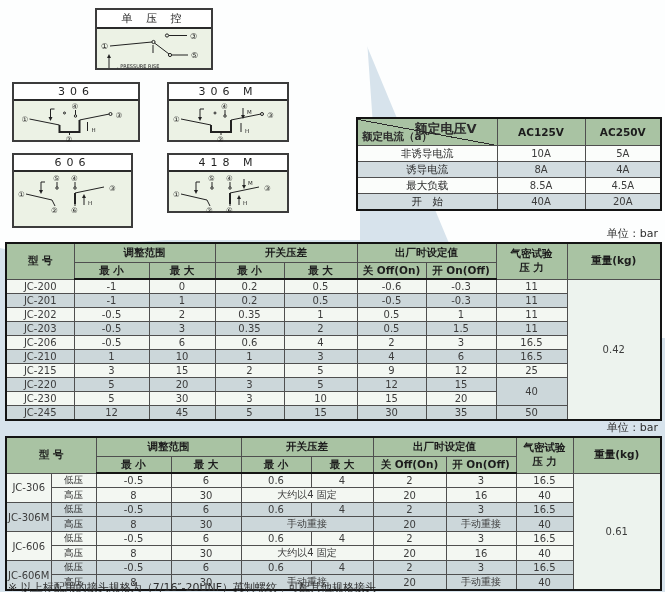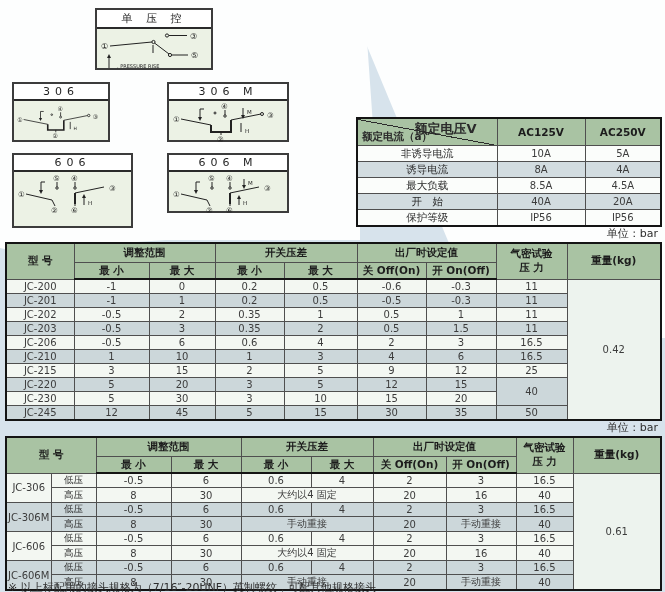--- a/index.html
+++ b/index.html
@@ -85,21 +85,21 @@
     <circle cx="70" cy="6.5" r="1.6"></circle>
     <line x1="72" y1="6.5" x2="90" y2="6.5"></line>
     <text x="93" y="10" font-size="8">③</text>
     <line x1="56" y1="16" x2="56" y2="24"></line>
     <line x1="12" y1="39" x2="12" y2="28"></line>
     <polygon points="10,29 14,29 12,25" fill="#222"></polygon>
     <text x="20" y="39" font-size="5">, PRESSURE RISE</text>
   </svg>
 </div>
 
-<div class="dbox" style="left:12px;top:82px;width:98px;height:60px;">
+<div class="dbox" style="left:12px;top:82px;width:128px;height:60px;">
   <div class="dtitle">306</div>
   <svg class="dbody" width="117" height="41" viewBox="0 0 117 41">
     <text x="4" y="21" font-size="7.5">①</text>
     <line x1="12" y1="18" x2="42" y2="24"></line>
     <polyline class="thick" points="42,24 42,31 62,31 62,19"></polyline>
     <line x1="52" y1="31" x2="52" y2="34"></line>
     <text x="48" y="41" font-size="7.5">②</text>
     <line x1="62" y1="19" x2="92" y2="13"></line>
     <circle cx="93" cy="13" r="1.5"></circle>
     <text x="98" y="17" font-size="7.5">③</text>
@@ -162,21 +162,21 @@
     <text x="57" y="41" font-size="7.5">⑥</text>
     <line x1="61" y1="21" x2="90" y2="15"></line>
     <text x="95" y="19" font-size="7.5">③</text>
     <line x1="70" y1="24" x2="70" y2="33"></line>
       <polygon points="68,26 72,26 70,22" fill="#222"></polygon>
     <text x="74" y="33" font-size="5.5">H</text>
   </svg>
 </div>
 
 <div class="dbox" style="left:167px;top:153px;width:122px;height:60px;">
-  <div class="dtitle">606 M</div>
+  <div class="dtitle">418 M</div>
   <svg class="dbody" width="118" height="41" viewBox="0 0 118 41">
     <text x="4" y="25" font-size="7.5">①</text>
     <line x1="12" y1="22" x2="38" y2="28"></line>
     <line x1="38" y1="28" x2="41" y2="34"></line>
     <text x="37" y="41" font-size="7.5">②</text>
     <line x1="27" y1="10" x2="27" y2="20"></line>
       <line x1="27" y1="10" x2="31" y2="10"></line>
     <polygon points="25,18 29,18 27,22" fill="#222"></polygon>
     <text x="39" y="9" font-size="7.5">⑤</text>
     <line x1="43" y1="10" x2="43" y2="15"></line>
@@ -226,25 +226,20 @@
   <tr class="rlight">
     <td class="lbl">最大负载</td>
     <td class="val">8.5A</td>
     <td class="val">4.5A</td>
   </tr>
   <tr class="rdark">
     <td class="lbl">开　始</td>
     <td class="val">40A</td>
     <td class="val">20A</td>
   </tr>
-  <tr class="rlight">
-    <td class="lbl">保护等级</td>
-    <td class="val">IP56</td>
-    <td class="val">IP56</td>
-  </tr>
 </tbody>
   </table>
 
 <div id="unit1" class="unit">单位：bar</div>
 
 <table id="t1" class="otable">
   <colgroup>
     <col style="width:68px">
       <col style="width:75px">
       <col style="width:66px">

